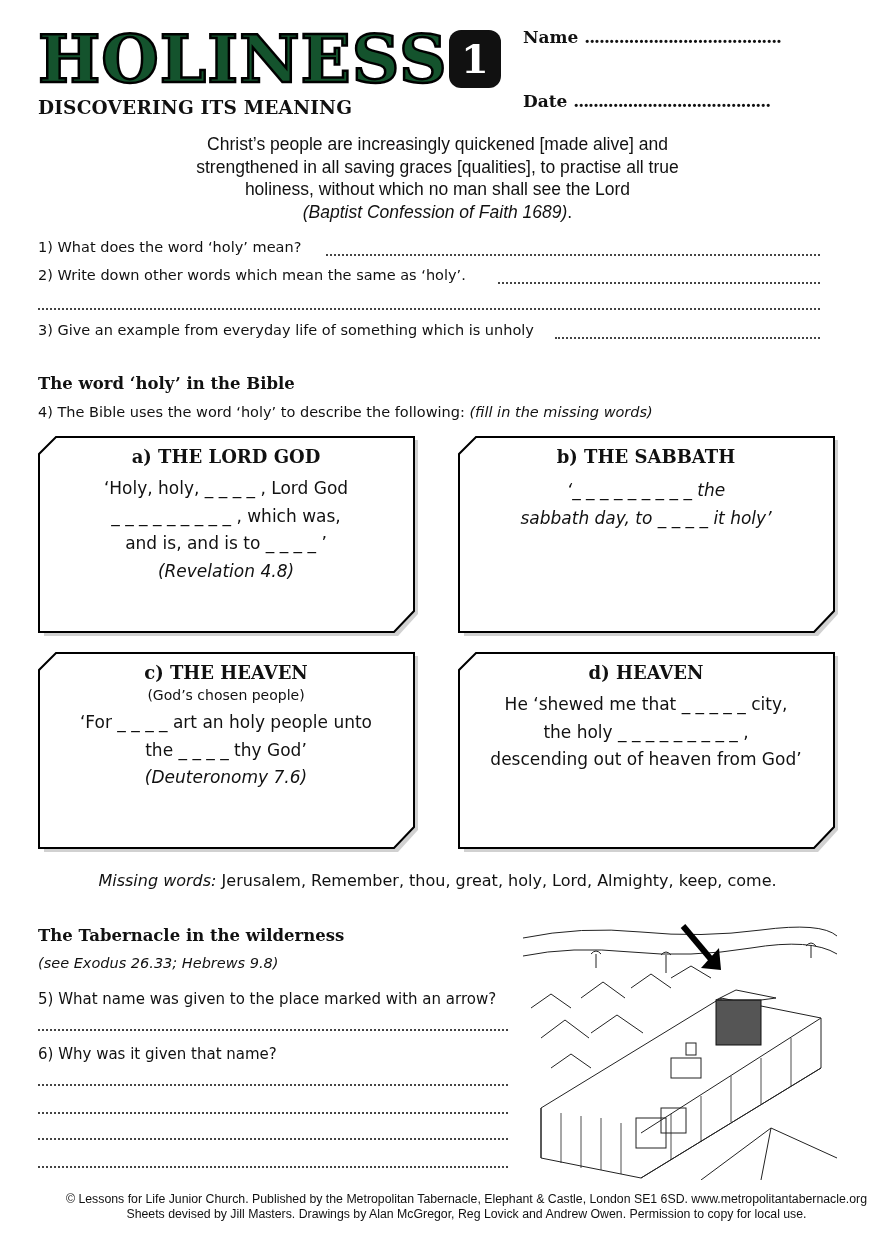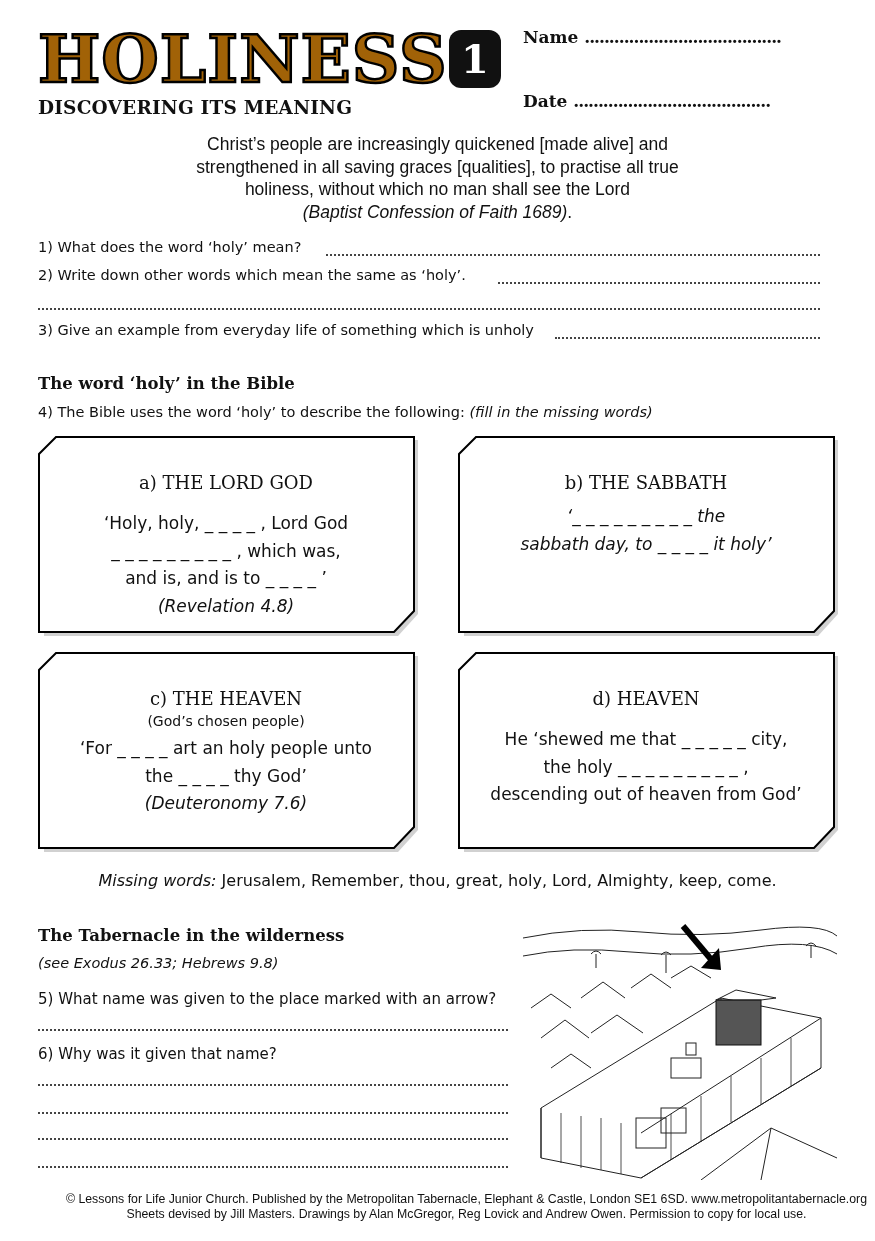--- a/index.html
+++ b/index.html
@@ -1,34 +1,34 @@
 <!DOCTYPE html>
 <html><head>
 <meta charset="utf-8">
 <style>
   html,body{margin:0;padding:0;background:#fff;}
   body{width:875px;height:1241px;position:relative;overflow:hidden;color:#111;font-family:"DejaVu Sans",sans-serif;}
   .abs{position:absolute;}
-  .title{left:38px;top:26px;font-family:"DejaVu Serif",serif;font-weight:bold;font-size:66px;letter-spacing:1px;color:#a16207;
+  .title{left:38px;top:26px;font-family:"DejaVu Serif",serif;font-weight:bold;font-size:66px;letter-spacing:1px;color:#14532d;
     -webkit-text-stroke:2.5px #000;line-height:66px;}
   .num-badge{left:449px;top:30px;width:52px;height:58px;background:#111;border-radius:12px;color:#fff;font-family:"DejaVu Serif",serif;font-weight:bold;font-size:40px;text-align:center;line-height:58px;}
   .subtitle{left:38px;top:97px;font-family:"DejaVu Serif",serif;font-weight:bold;font-size:18.5px;letter-spacing:0.2px;}
   .field{font-family:"DejaVu Serif",serif;font-weight:bold;font-size:17px;left:523px;}
   .field .dots{letter-spacing:-1px;}
   .quote{left:150px;width:575px;top:133px;text-align:center;font-family:"Liberation Sans",sans-serif;font-size:17.5px;line-height:22.5px;}
   .quote .cite{font-style:italic;}
   .q{left:38px;font-size:14.5px;font-family:"DejaVu Sans",sans-serif;white-space:nowrap;}
   .dotline{border-bottom:2px dotted #444;position:absolute;height:0;}
   .h2{left:38px;font-family:"DejaVu Serif",serif;font-weight:bold;font-size:16.5px;}
   .box{position:absolute;width:376px;height:196px;}
   .box svg{position:absolute;left:0;top:0;}
   .box .inner{position:absolute;left:0;top:0;width:376px;text-align:center;}
-  .box .bt{font-family:"DejaVu Serif",serif;font-weight:normal;font-size:18px;margin-top:36px;}
+  .box .bt{font-family:"DejaVu Serif",serif;font-weight:bold;font-size:18px;margin-top:10px;}
   .box .sub{font-size:14px;margin-top:4px;}
-  .box .txt{font-size:17px;line-height:27.5px;margin-top:17px;}
+  .box .txt{font-size:17px;line-height:27.5px;margin-top:8px;}
   .box .ref{font-size:17px;font-style:italic;line-height:27px;}
   .it{font-style:italic;}
   .missing{left:0;width:875px;top:871px;text-align:center;font-size:16px;}
   .missing .lbl{font-style:italic;}
   .footer{left:0;width:875px;top:1192px;text-align:center;font-family:"Liberation Sans",sans-serif;font-size:12.3px;line-height:15px;padding-left:29px;}
   .picture{left:521px;top:918px;width:316px;height:262px;}
 </style>
 </head>
 <body>
 

